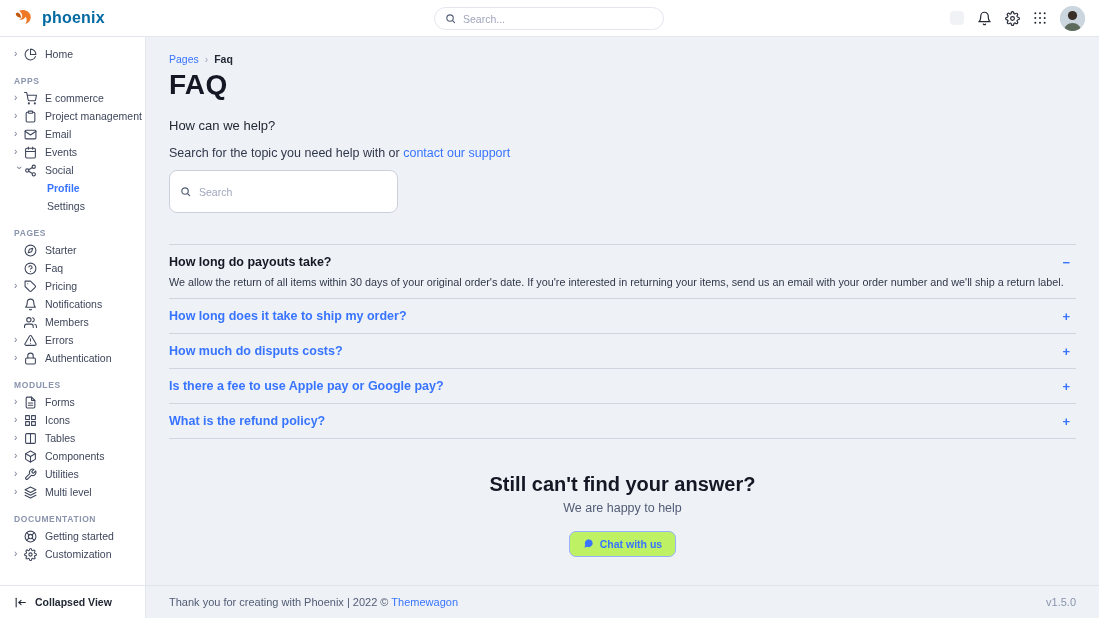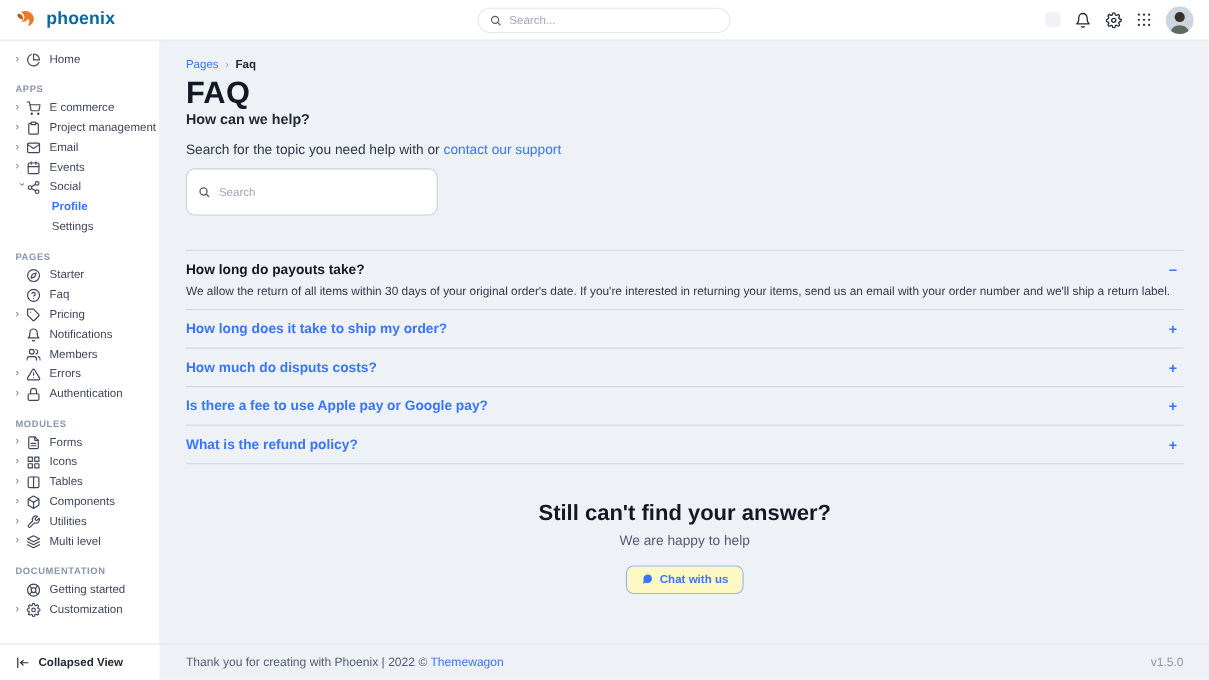--- a/index.html
+++ b/index.html
@@ -46,21 +46,21 @@
   .collapse-bar .lbl { font-size:10.5px; font-weight:600; color:#222834; white-space:nowrap; }
 
   
   .main { flex:1; background:#eef2f6; display:flex; flex-direction:column; min-width:0; }
   .content { flex:1; padding:16px 23px 0 23px; overflow:hidden; }
   .breadcrumb { display:flex; align-items:center; gap:6px; font-size:10.5px; }
   .breadcrumb .bc-link { color:#3874ff; cursor:pointer; }
   .breadcrumb .bc-sep { color:#9fa6bc; font-size:10px; }
   .breadcrumb .bc-current { color:#222834; font-weight:600; }
   .page-title { font-size:28px; font-weight:800; color:#141824; margin-top:4px; letter-spacing:.3px; }
-  .help-heading { font-size:13px; font-weight:700; color:#222834; }
+  .help-heading { font-size:13px; font-weight:400; color:#222834; margin-top:17px; }
   .help-text { font-size:12.5px; color:#31374a; margin-top:13px; }
   .help-text .link { color:#3874ff; cursor:pointer; }
   .content-search { margin-top:10px; width:229px; height:43px; background:#fff;
                     border:1px solid #cbd0dd; border-radius:8px; display:flex; align-items:center;
                     padding:0 10px; gap:8px; }
   .content-search input { border:none; outline:none; flex:1; font-size:10.5px; color:#31374a;
                           font-family:"Liberation Sans",sans-serif; background:transparent; }
   .content-search input::placeholder { color:#9fa6bc; }
 
   .faq-list { margin-top:31px; border-top:1px solid #cfd6e0; }
@@ -69,21 +69,21 @@
   .faq-q { font-size:12.5px; font-weight:700; }
   .faq-item.open .faq-q { color:#141824; }
   .faq-item.closed .faq-q { color:#3874ff; }
   .faq-toggle { font-size:13px; font-weight:700; color:#3874ff; line-height:1; padding-right:6px; }
   .faq-a { margin-top:7px; font-size:10.8px; color:#31374a; white-space:nowrap; overflow:hidden; }
 
   .cta { text-align:center; margin-top:34px; }
   .cta-title { font-size:20px; font-weight:800; color:#141824; }
   .cta-sub { font-size:12.5px; color:#525b75; margin-top:5px; }
   .cta-btn { margin-top:16px; display:inline-flex; align-items:flex-start; gap:6px;
-             background:#fef9c3; border:1px solid #96b1fd; border-radius:7px;
+             background:#bef264; border:1px solid #96b1fd; border-radius:7px;
              padding:6px 13px; cursor:pointer; }
   .cta-btn span { font-size:10.5px; font-weight:700; color:#3874ff; }
 
   .footer { flex:0 0 33px; border-top:1px solid #dfe3ea; display:flex; align-items:center;
             justify-content:space-between; padding:0 23px; background:#eef2f6; }
   .footer-left { font-size:11px; color:#525b75; }
   .footer-left .link { color:#3874ff; cursor:pointer; }
   .footer-ver { font-size:11px; color:#8a94ad; }
 
   svg { display:block; }

